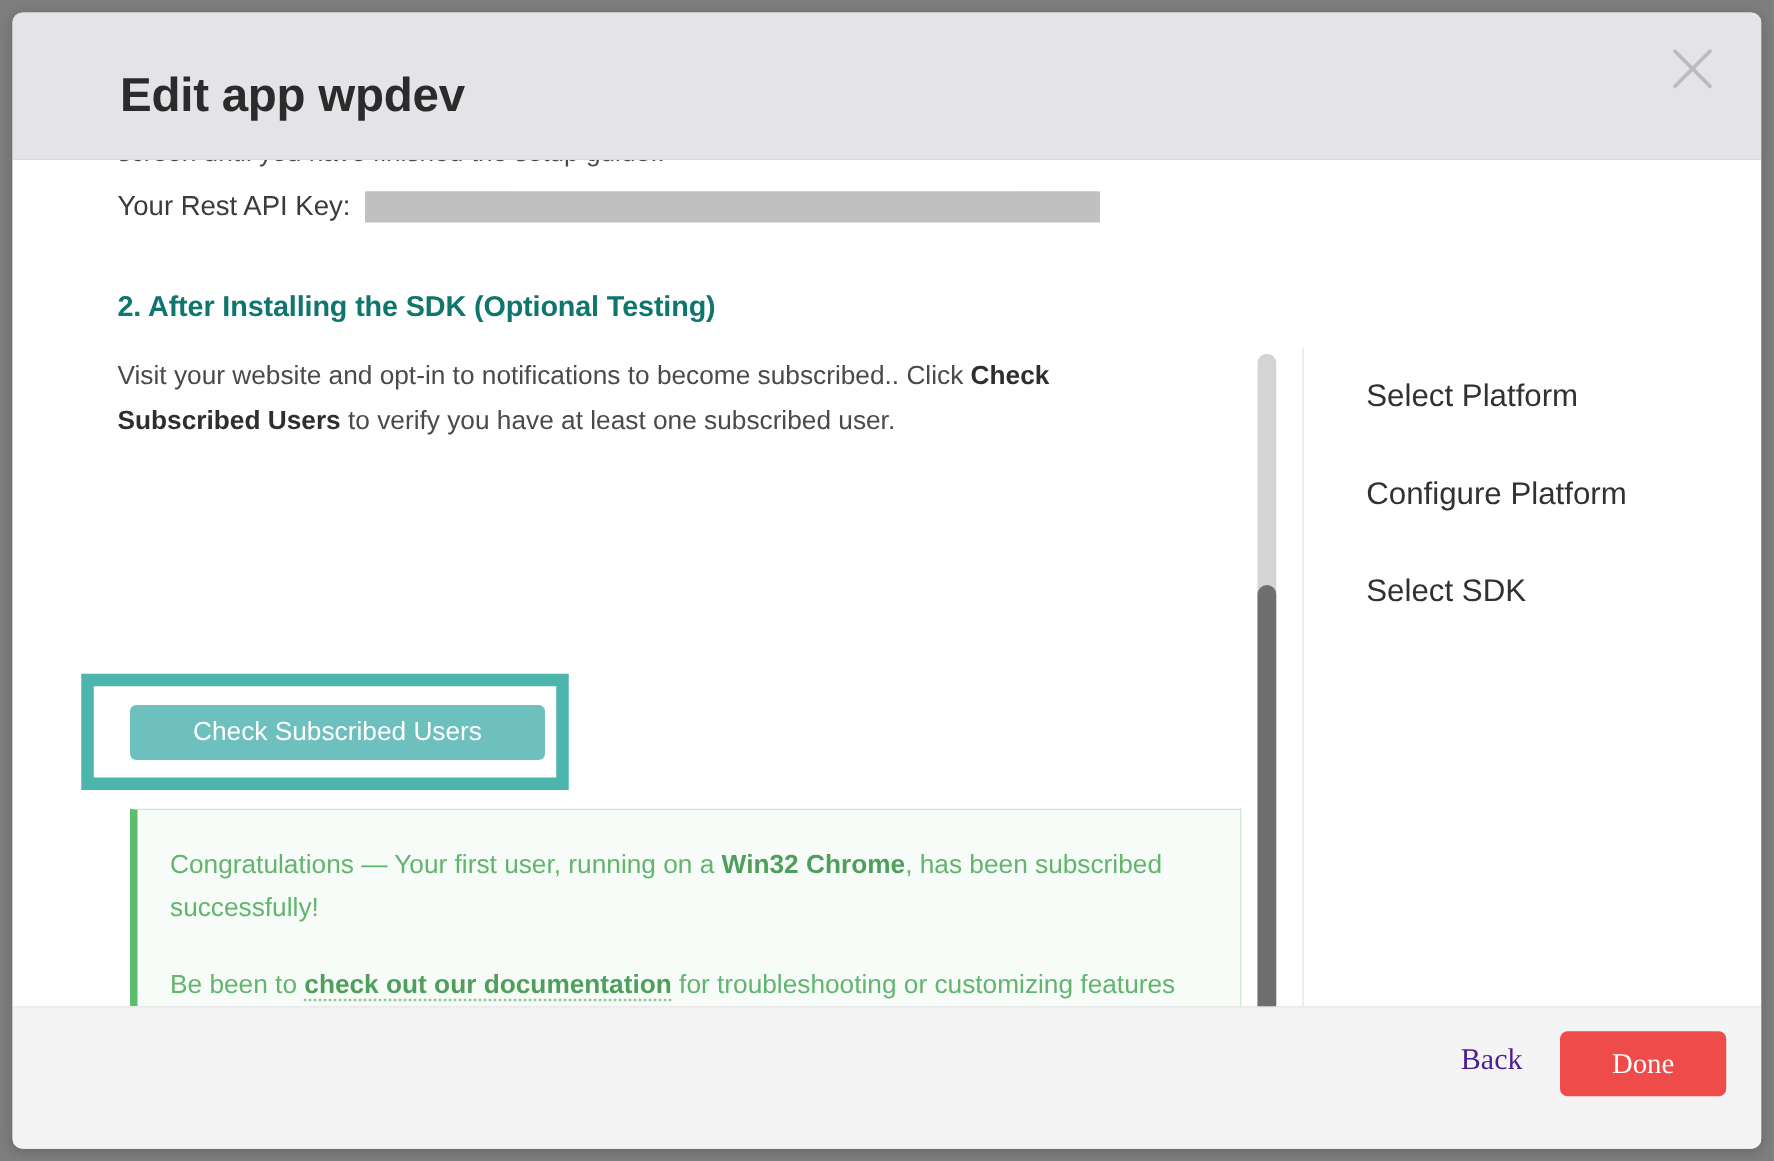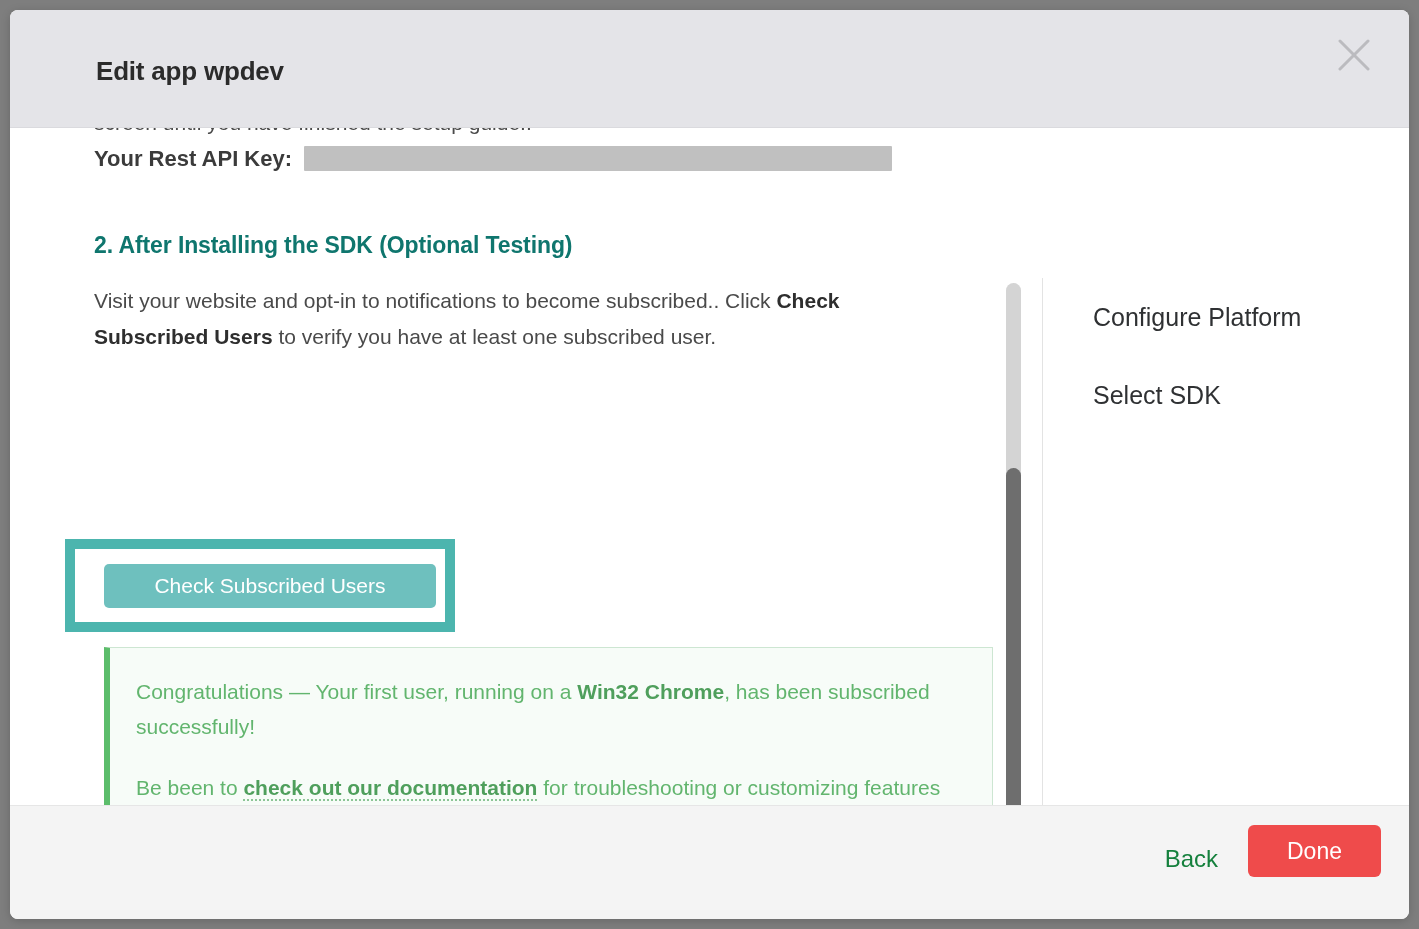--- a/index.html
+++ b/index.html
@@ -30,21 +30,21 @@
     position: relative;
     height: 118px;
     flex: 0 0 118px;
     background: #e4e4e8;
     border-bottom: 1px solid #dadade;
   }
   .modal-title {
     position: absolute;
     left: 86px;
     top: 46px;
-    font-size: 26px;
+    font-size: 38px;
     font-weight: bold;
     color: #2b2b2b;
     letter-spacing: -0.2px;
   }
   .close-btn {
     position: absolute;
     right: 32px;
     top: 22px;
     width: 46px; height: 46px;
     cursor: pointer;
@@ -77,23 +77,23 @@
   .cut-line {
     font-size: 21px;
     color: #4a4a4a;
     line-height: 34px;
     margin: 0 0 6px 0;
     white-space: nowrap;
   }
 
   .kv-row {
     display: flex;
+    align-items: center;
     margin: 6px 0 0 0;
     height: 38px;
-    font-weight: bold;
   }
   .kv-label {
     font-size: 22px;
     color: #3b3b3b;
     white-space: nowrap;
     margin-right: 12px;
   }
   .redaction {
     background: #c0c0c0;
     height: 25px;
@@ -229,38 +229,38 @@
   
   .modal-footer {
     flex: 0 0 114px;
     height: 114px;
     background: #f4f4f4;
     border-top: 1px solid #e6e6e6;
     position: relative;
   }
   .back-btn {
     position: absolute;
-    right: 185px; top: 38px;
+    right: 185px; top: 28px;
     font-size: 24px;
-    color: #15803d;
+    color: #4c1d95;
     background: none;
     border: none;
-    font-family: Liberation Sans, sans-serif;
+    font-family: Liberation Serif, serif;
     cursor: pointer;
   }
   .done-btn {
     position: absolute;
     right: 28px; top: 19px;
     width: 133px; height: 52px;
     background: #ef4b4b;
     color: #ffffff;
     border: none;
     border-radius: 6px;
     font-size: 23px;
-    font-family: Liberation Sans, sans-serif;
+    font-family: Liberation Serif, serif;
     cursor: pointer;
   }
 </style>
 </head>
 <body>
 
 <div class="modal">
 
   <div class="modal-header">
     <div class="modal-title">Edit app wpdev</div>
@@ -304,20 +304,24 @@
 
     <div class="scrollbar-track">
       <div class="scrollbar-thumb"></div>
     </div>
 
     <div class="divider"></div>
 
     <div class="steps">
       <div class="step">
         <span class="step-caret"></span>
+        <span class="step-label">Select Platform</span>
+      </div>
+      <div class="step">
+        <span class="step-caret"></span>
         <span class="step-label">Configure Platform</span>
       </div>
       <div class="step">
         <span class="step-caret"></span>
         <span class="step-label">Select SDK</span>
       </div>
     </div>
 
   </div>
 

